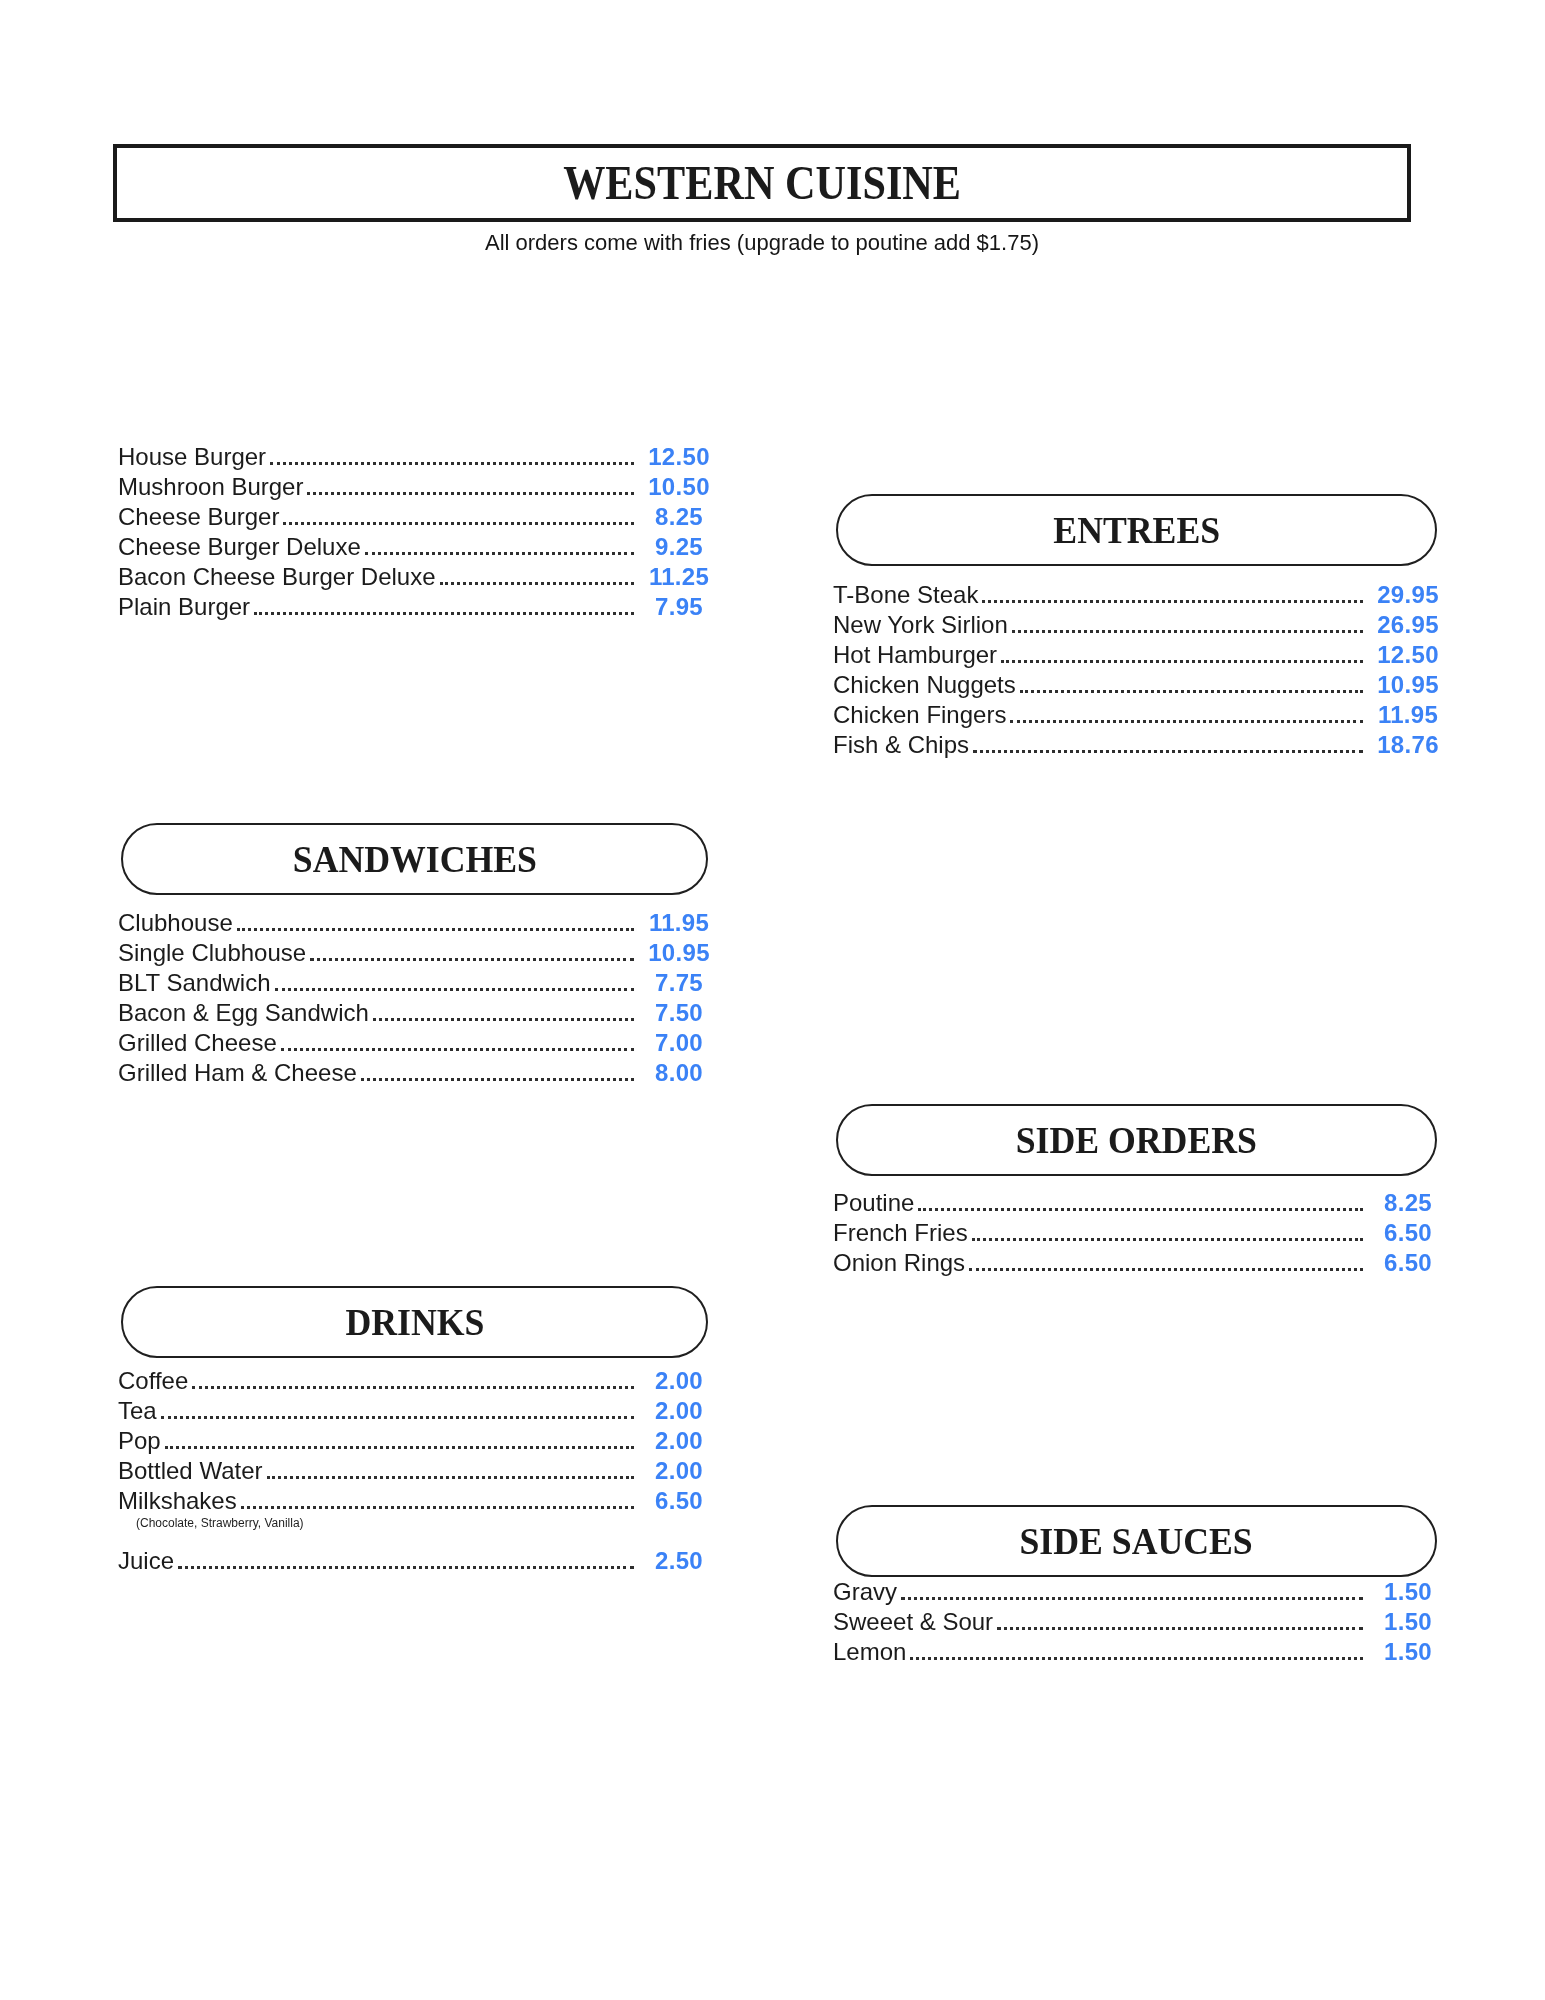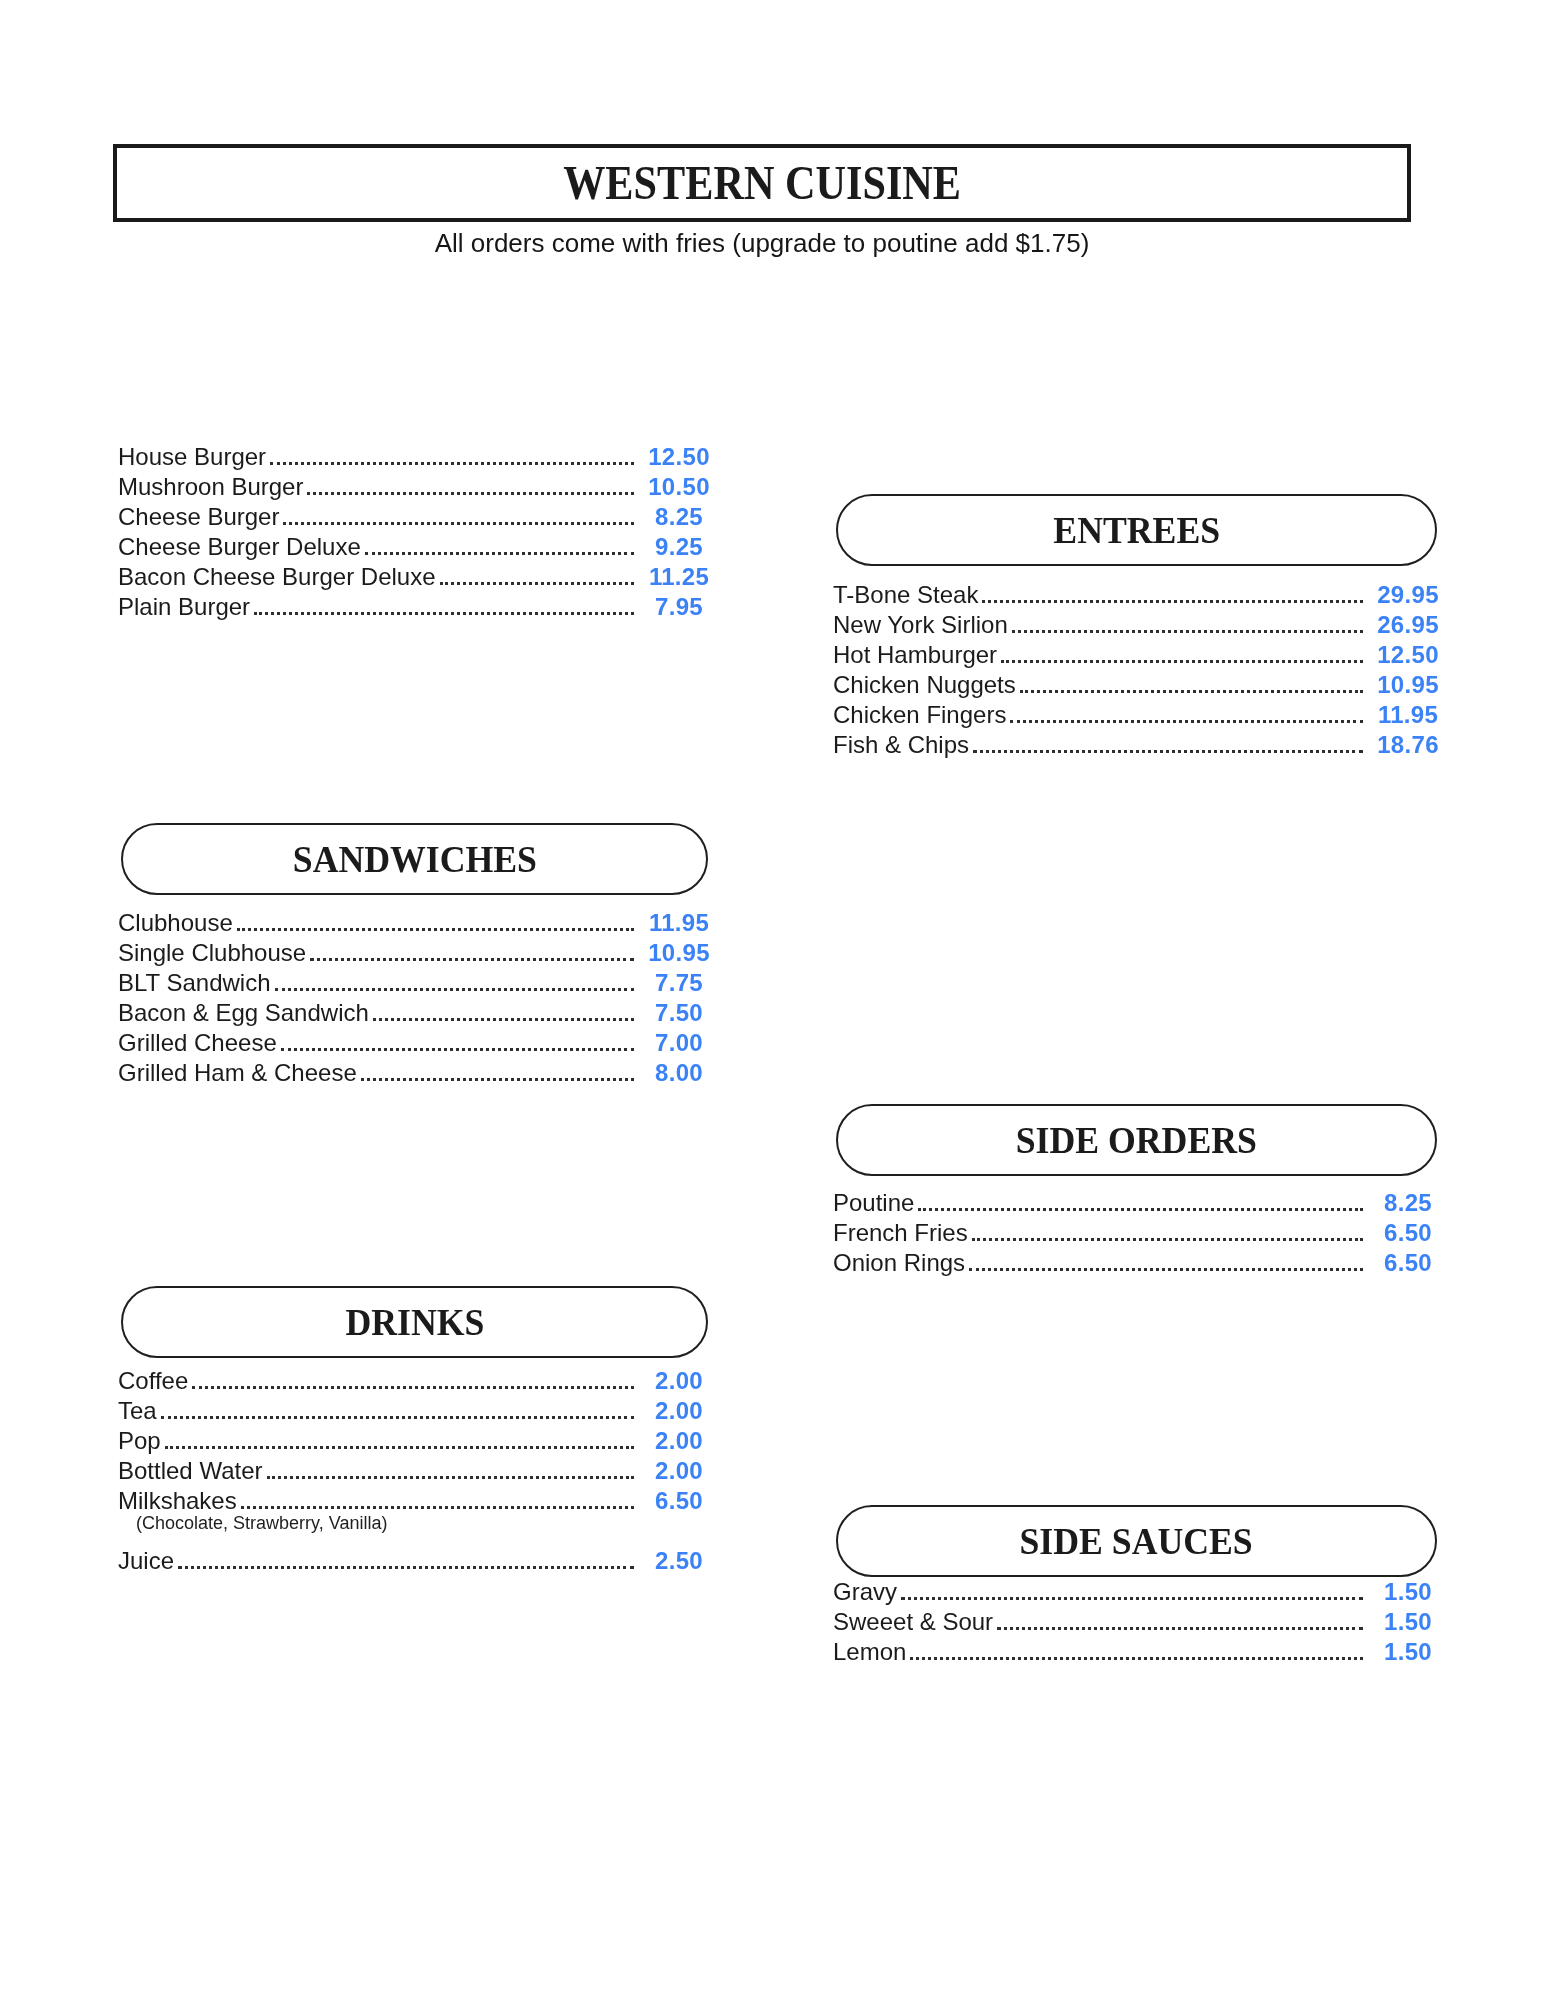--- a/index.html
+++ b/index.html
@@ -15,21 +15,21 @@
     border:4px solid #1a1a1a;box-sizing:border-box;
     display:flex;align-items:center;justify-content:center;background:#fff;
   }
   .title-box h1{
     margin:0;font-family:"Liberation Serif", serif;font-weight:bold;
     font-size:48px;line-height:1;white-space:nowrap;letter-spacing:0px;
   }
   .title-box h1 span{display:inline-block;transform:scaleX(.88);transform-origin:center;}
   .subtitle{
     position:absolute;left:113px;top:230px;width:1298px;margin:0;
-    text-align:center;font-size:26px;line-height:26px;color:#161616;
+    text-align:center;font-size:22px;line-height:26px;color:#161616;
   }
   
   .menu-section{position:absolute;box-sizing:border-box;}
   #sec-hamburgers {left:118px;top:430px;width:600px;}
   #sec-entrees    {left:833px;top:494px;width:614px;}
   #sec-sandwiches {left:118px;top:823px;width:600px;}
   #sec-side-orders{left:833px;top:1104px;width:614px;}
   #sec-drinks     {left:118px;top:1286px;width:600px;}
   #sec-side-sauces{left:833px;top:1505px;width:614px;}
 
@@ -54,21 +54,21 @@
 
   .item{margin:0;}
   .item.gap{margin-top:12px;}
   .row{display:flex;line-height:30px;font-size:24px;}
   .nm{white-space:nowrap;}
   .leader{
     flex:1;align-self:flex-end;min-width:12px;
     margin:0 6px 7px 4px;border-bottom:3px dotted #2e2e2e;
   }
   .pr{width:78px;text-align:center;font-weight:bold;letter-spacing:.3px;color:#3b82f6;}
-  .note{font-size:18px;line-height:21px;margin:-3px 0 3px 18px;color:#1f1f1f;}
+  .note{font-size:12px;line-height:21px;margin:-3px 0 3px 18px;color:#1f1f1f;}
 </style>
 </head>
 <body>
 
 <div class="title-box">
   <h1><span>WESTERN CUISINE</span></h1>
 </div>
 <p class="subtitle">All orders come with fries (upgrade to poutine add $1.75)</p>
 
 <section class="menu-section" id="sec-hamburgers">

